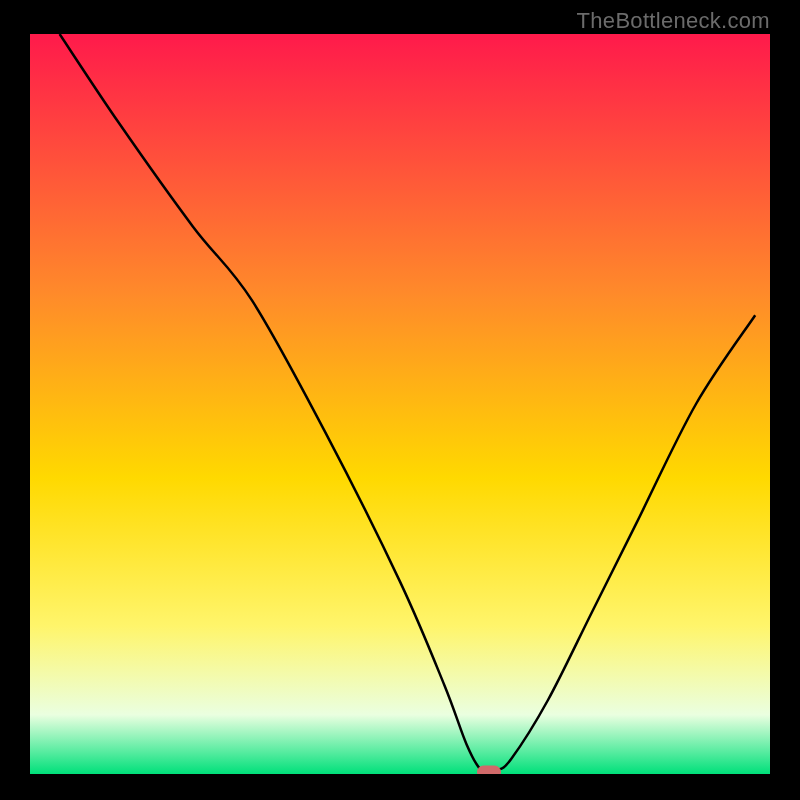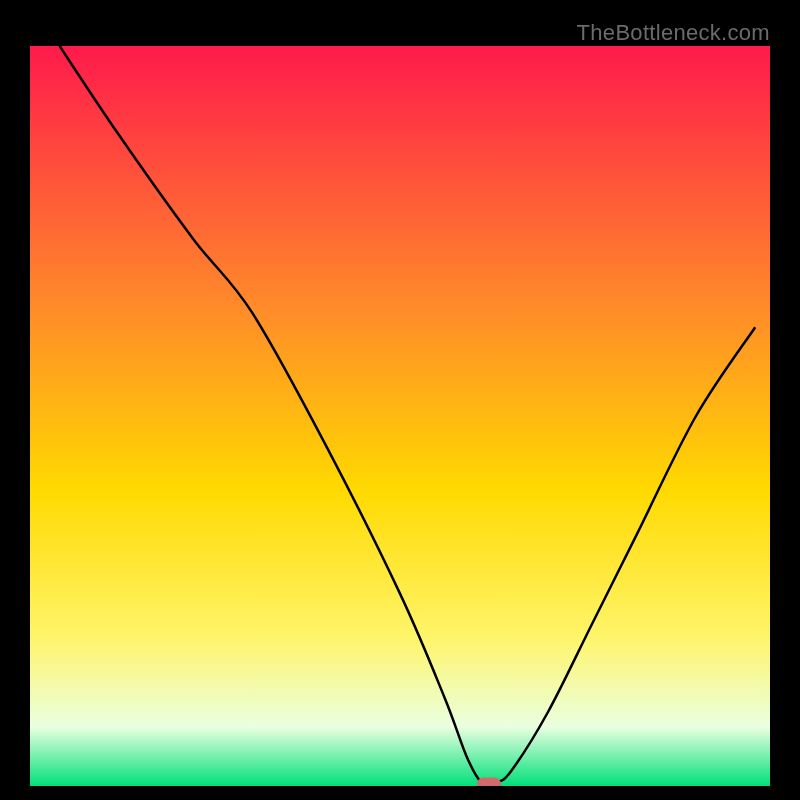--- a/index.html
+++ b/index.html
@@ -6,21 +6,21 @@
     margin: 0;
     padding: 0;
     background: #000;
     width: 800px;
     height: 800px;
     overflow: hidden;
   }
   .frame {
     position: absolute;
     left: 0;
-    top: 16px;
+    top: 4px;
     width: 800px;
     height: 664px;
     background: #000;
   }
   .plot-area {
     position: absolute;
     left: 30px;
     top: 30px;
     width: 740px;
     height: 740px;

